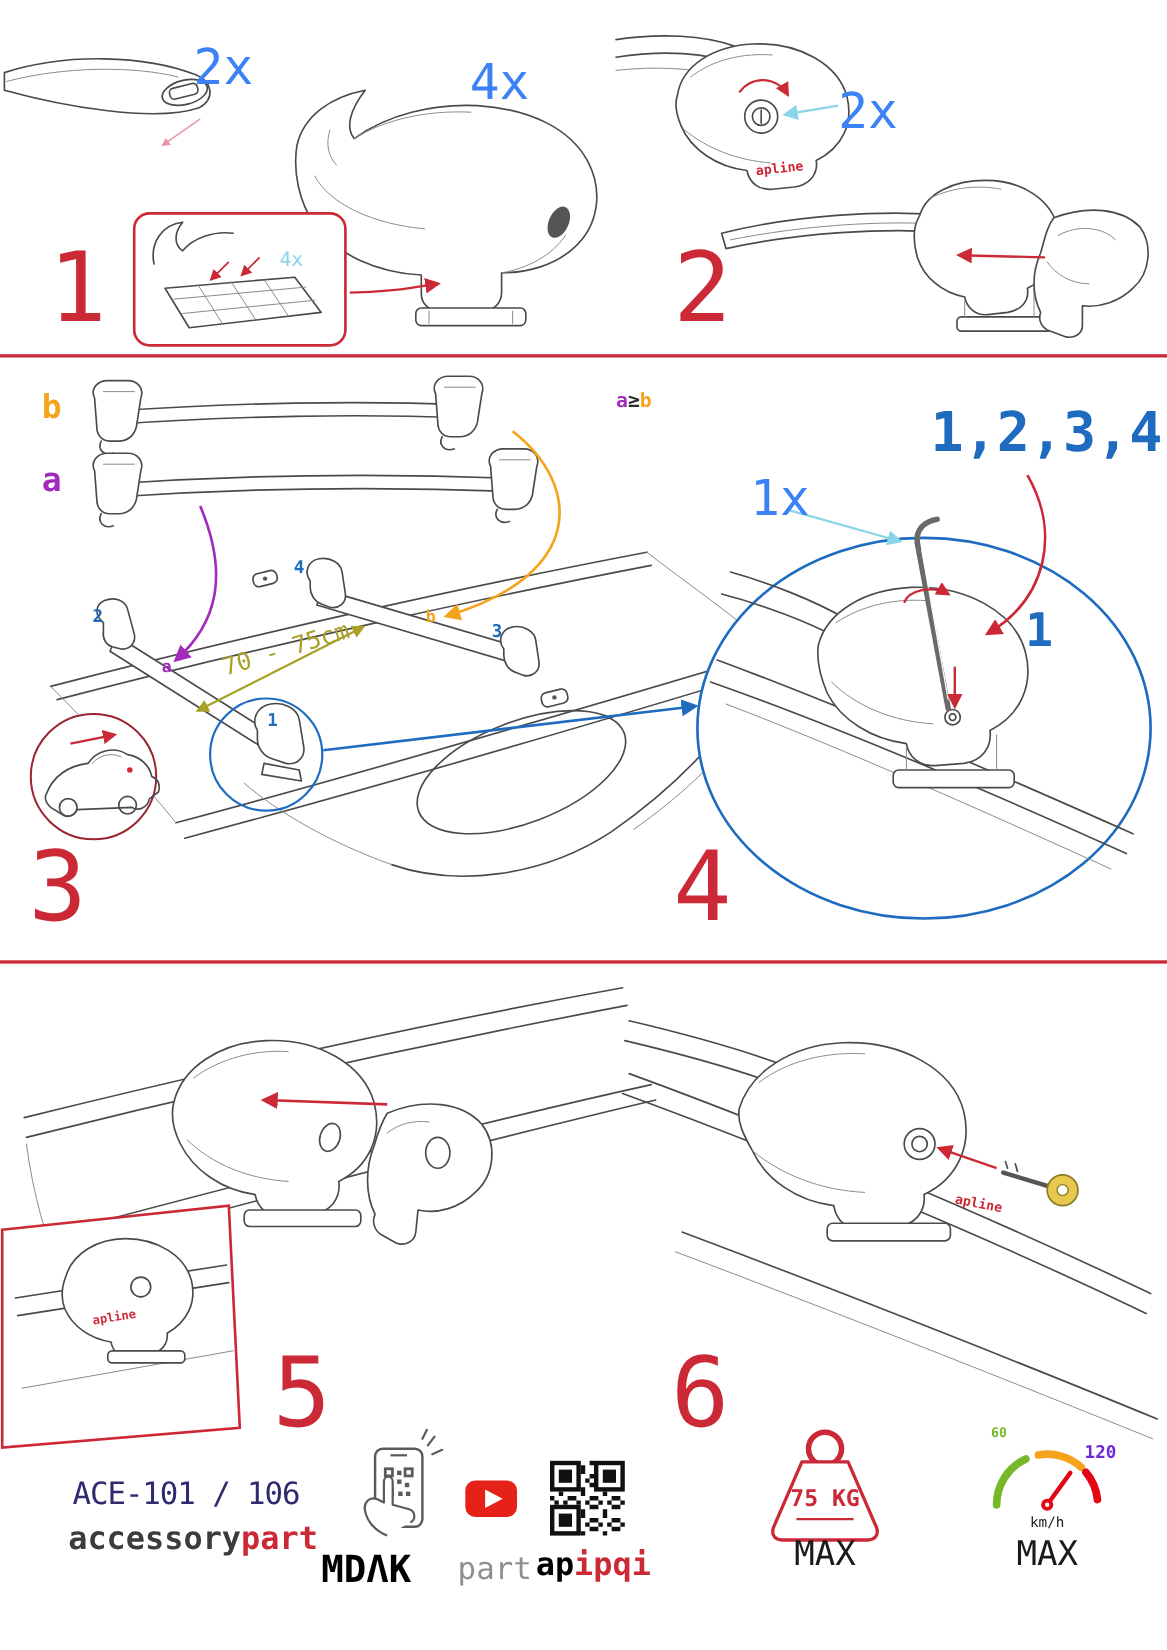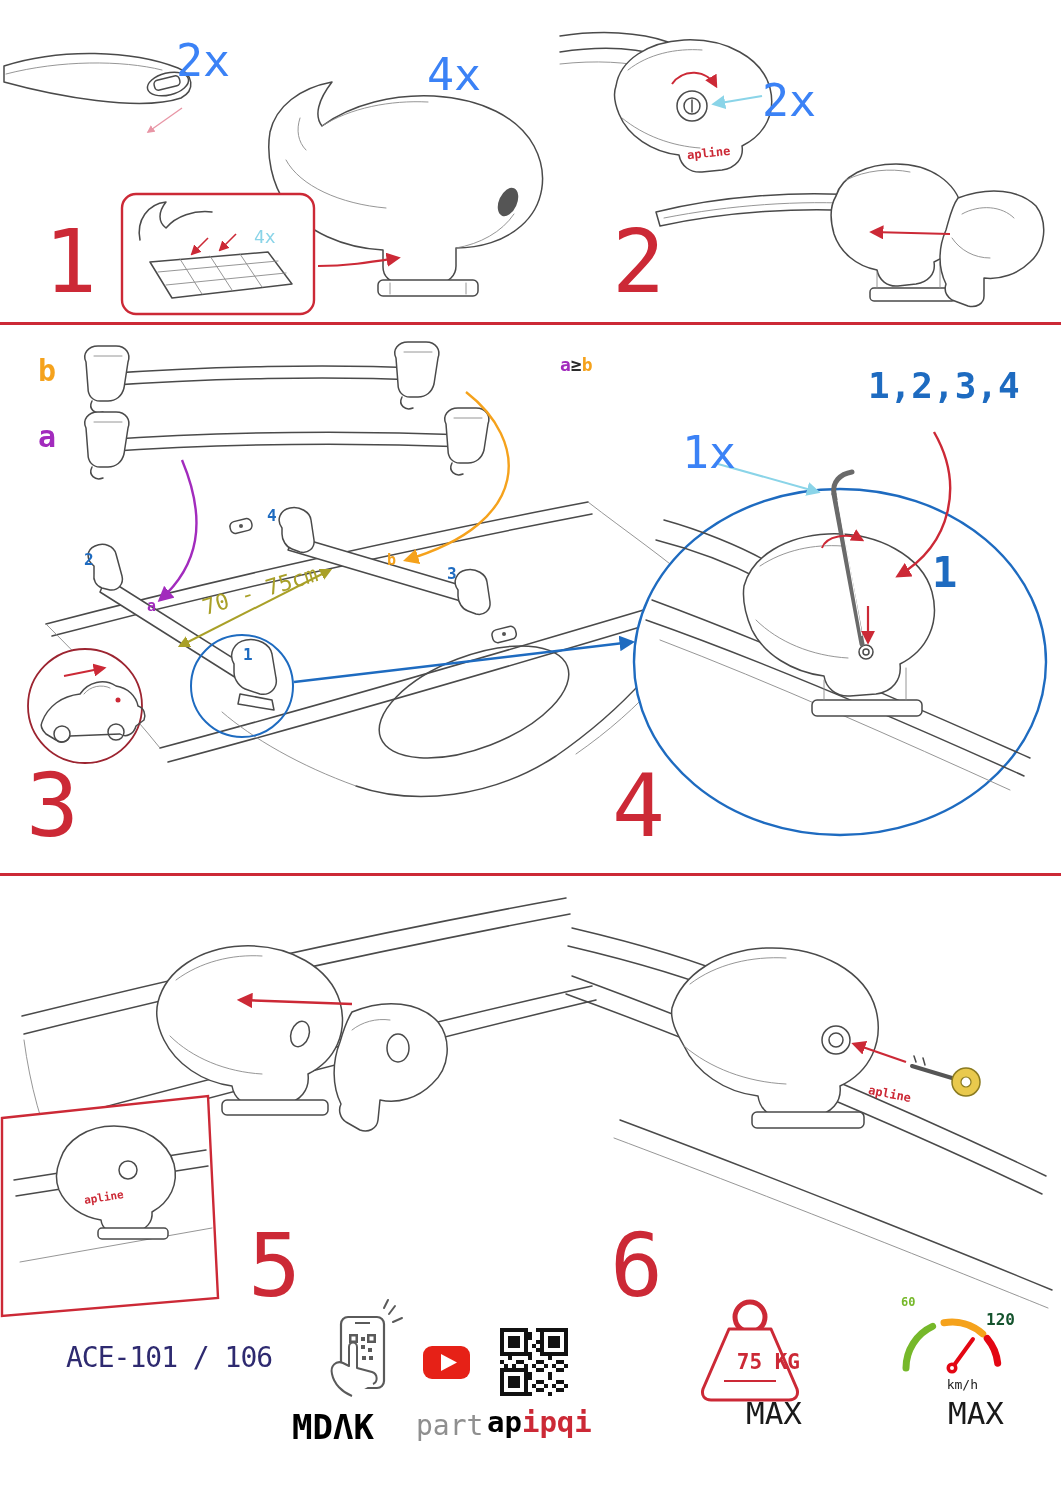--- a/index.html
+++ b/index.html
@@ -12,26 +12,26 @@
   .qty-sm{color:#8ad4e8;font-size:18px}
   .b{font-weight:bold}
   .c-orange{color:#f5a21c}
   .c-purple{color:#a22bbd}
   .c-blue{color:#1e6bc0}
   .c-red{color:#cc2936}
   .c-olive{color:#a9a028}
   .c-dark{color:#2b2b2b}
   .c-gray{color:#000000}
   .c-green{color:#76b82a}
-  .c-sorange{color:#14532d}
+  .c-sorange{color:#6d28d9}
   .pos{font-size:16px;font-weight:bold;color:#1e6bc0}
   .tag{font-size:15px;font-weight:bold}
   .badge{color:#cc2936;font-weight:bold;font-size:12px}
   .divider{position:absolute;left:0;width:1061px;height:3px;background:#cc2936}
-  .ctr{text-align:right}
+  .ctr{text-align:center}
   svg .ln{stroke:#4a4a4a;stroke-width:1.5;fill:none;stroke-linecap:round;stroke-linejoin:round}
   svg .lnf{stroke:#4a4a4a;stroke-width:1.5;fill:#fff;stroke-linecap:round;stroke-linejoin:round}
   svg .thin{stroke:#8a8a8a;stroke-width:0.9;fill:none;stroke-linecap:round}
 </style>
 </head>
 <body>
 
 <div class="page">
 
   <svg width="1061" height="1500" viewBox="0 0 1061 1500" style="position:absolute;left:0;top:0">
@@ -323,28 +323,31 @@
     <span class="c-purple">a</span><span class="c-dark">≥</span><span class="c-orange">b</span>
   </div>
   <div class="t c-olive" style="left:200px;top:598px;font-size:22px;transform:rotate(-17deg);transform-origin:left top">70 - 75cm</div>
   <div class="t pos" style="left:84px;top:552px">2</div>
   <div class="t pos" style="left:267px;top:508px">4</div>
   <div class="t pos" style="left:447px;top:566px">3</div>
   <div class="t pos" style="left:243px;top:647px">1</div>
   <div class="t tag c-purple" style="left:147px;top:599px">a</div>
   <div class="t tag c-orange" style="left:387px;top:553px">b</div>
 
-  <div class="t b c-blue" style="left:868px;top:368px;font-size:36px">1,2,3,4</div>
+  <div class="t b c-blue" style="left:846px;top:368px;font-size:50px">1,2,3,4</div>
   <div class="t b c-blue" style="left:932px;top:552px;font-size:42px">1</div>
 
   <div class="t badge" style="left:687px;top:147px;transform:rotate(-6deg)">apline</div>
   <div class="t badge" style="left:84px;top:1192px;font-size:11px;transform:rotate(-9deg)">apline</div>
   <div class="t badge" style="left:868px;top:1088px;transform:rotate(11deg)">apline</div>
 
   <div class="t" style="left:66px;top:1344px;font-size:28px;letter-spacing:-1px;color:#2e2a70">ACE-101 / 106</div>
+  <div class="t b" style="left:62px;top:1384px;font-size:29px">
+    <span style="color:#3c3c3c">accessory</span><span class="c-red">part</span>
+  </div>
   <div class="t b c-gray" style="left:292px;top:1410px;font-size:34px">MDΛK</div>
   <div class="t" style="left:416px;top:1412px;font-size:28px;color:#8f8f8f">part</div>
   <div class="t b" style="left:487px;top:1408px;font-size:29px">
     <span class="c-gray">ap</span><span class="c-red">ipqi</span>
   </div>
   <div class="t b c-red ctr" style="left:700px;top:1352px;width:100px;font-size:21px">75 KG</div>
   <div class="t ctr" style="left:698px;top:1398px;width:104px;font-size:31px;color:#1a1a1a">MAX</div>
   <div class="t b c-green" style="left:901px;top:1296px;font-size:12px">60</div>
   <div class="t b c-sorange" style="left:986px;top:1312px;font-size:16px">120</div>
   <div class="t ctr" style="left:926px;top:1378px;width:52px;font-size:13px;color:#222">km/h</div>

